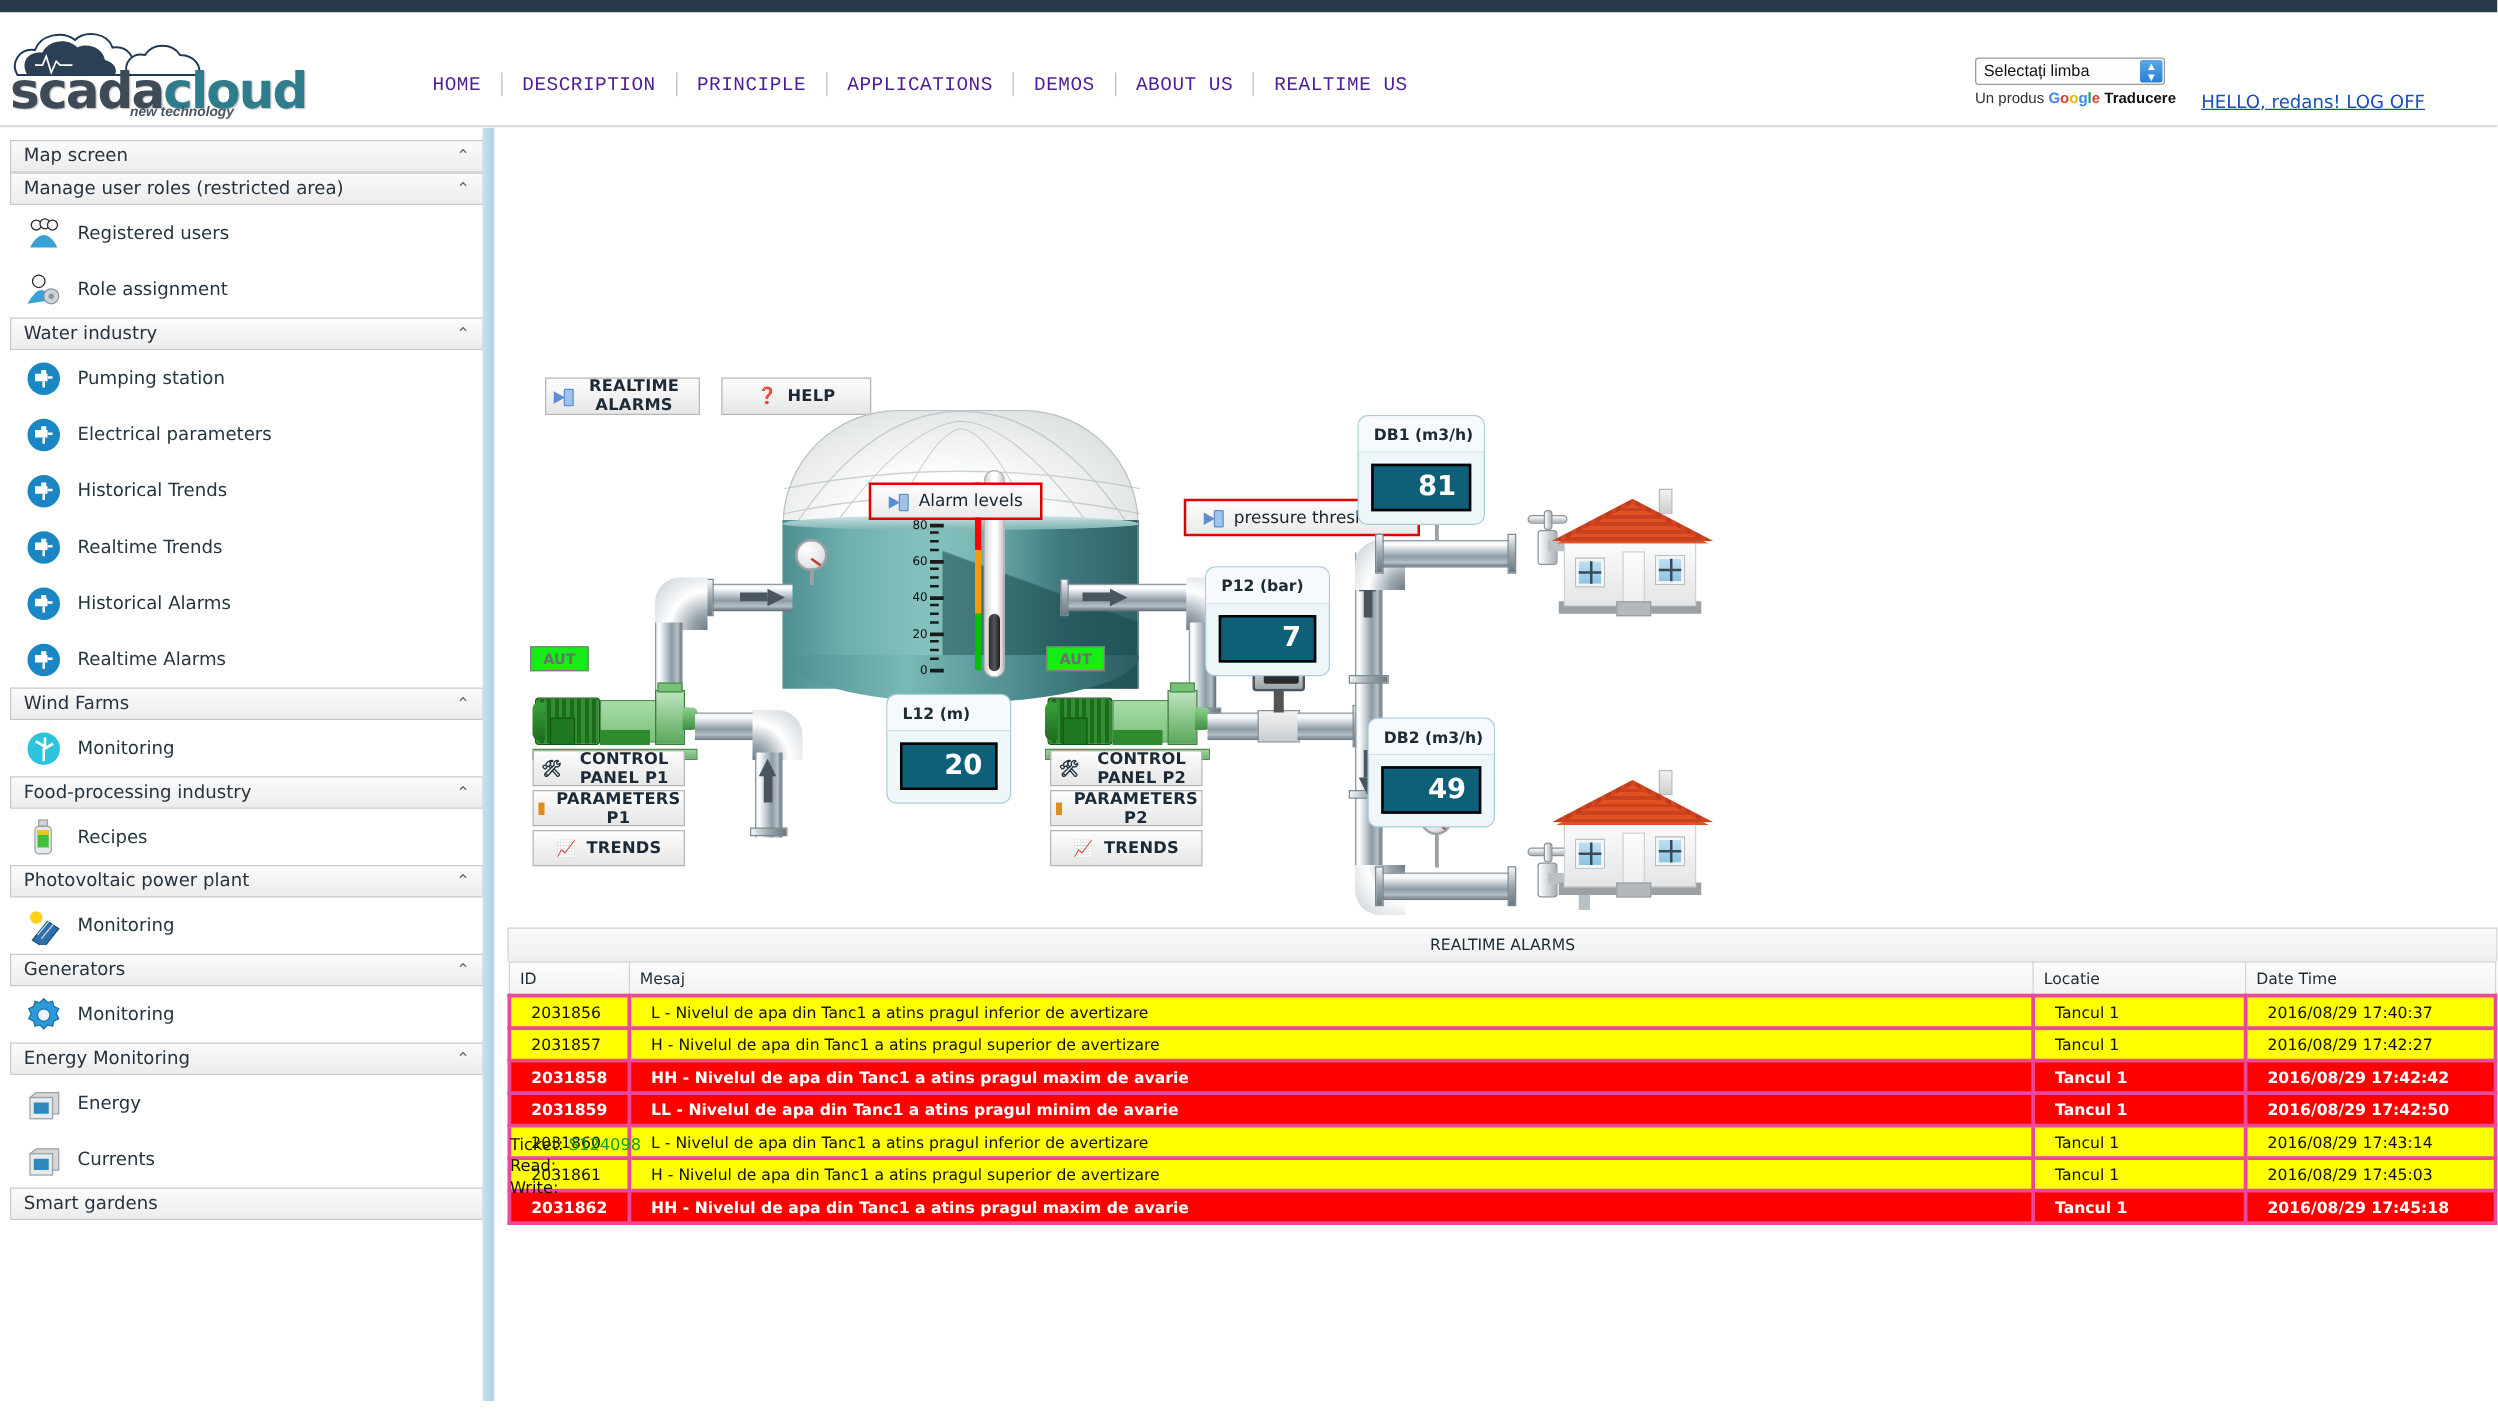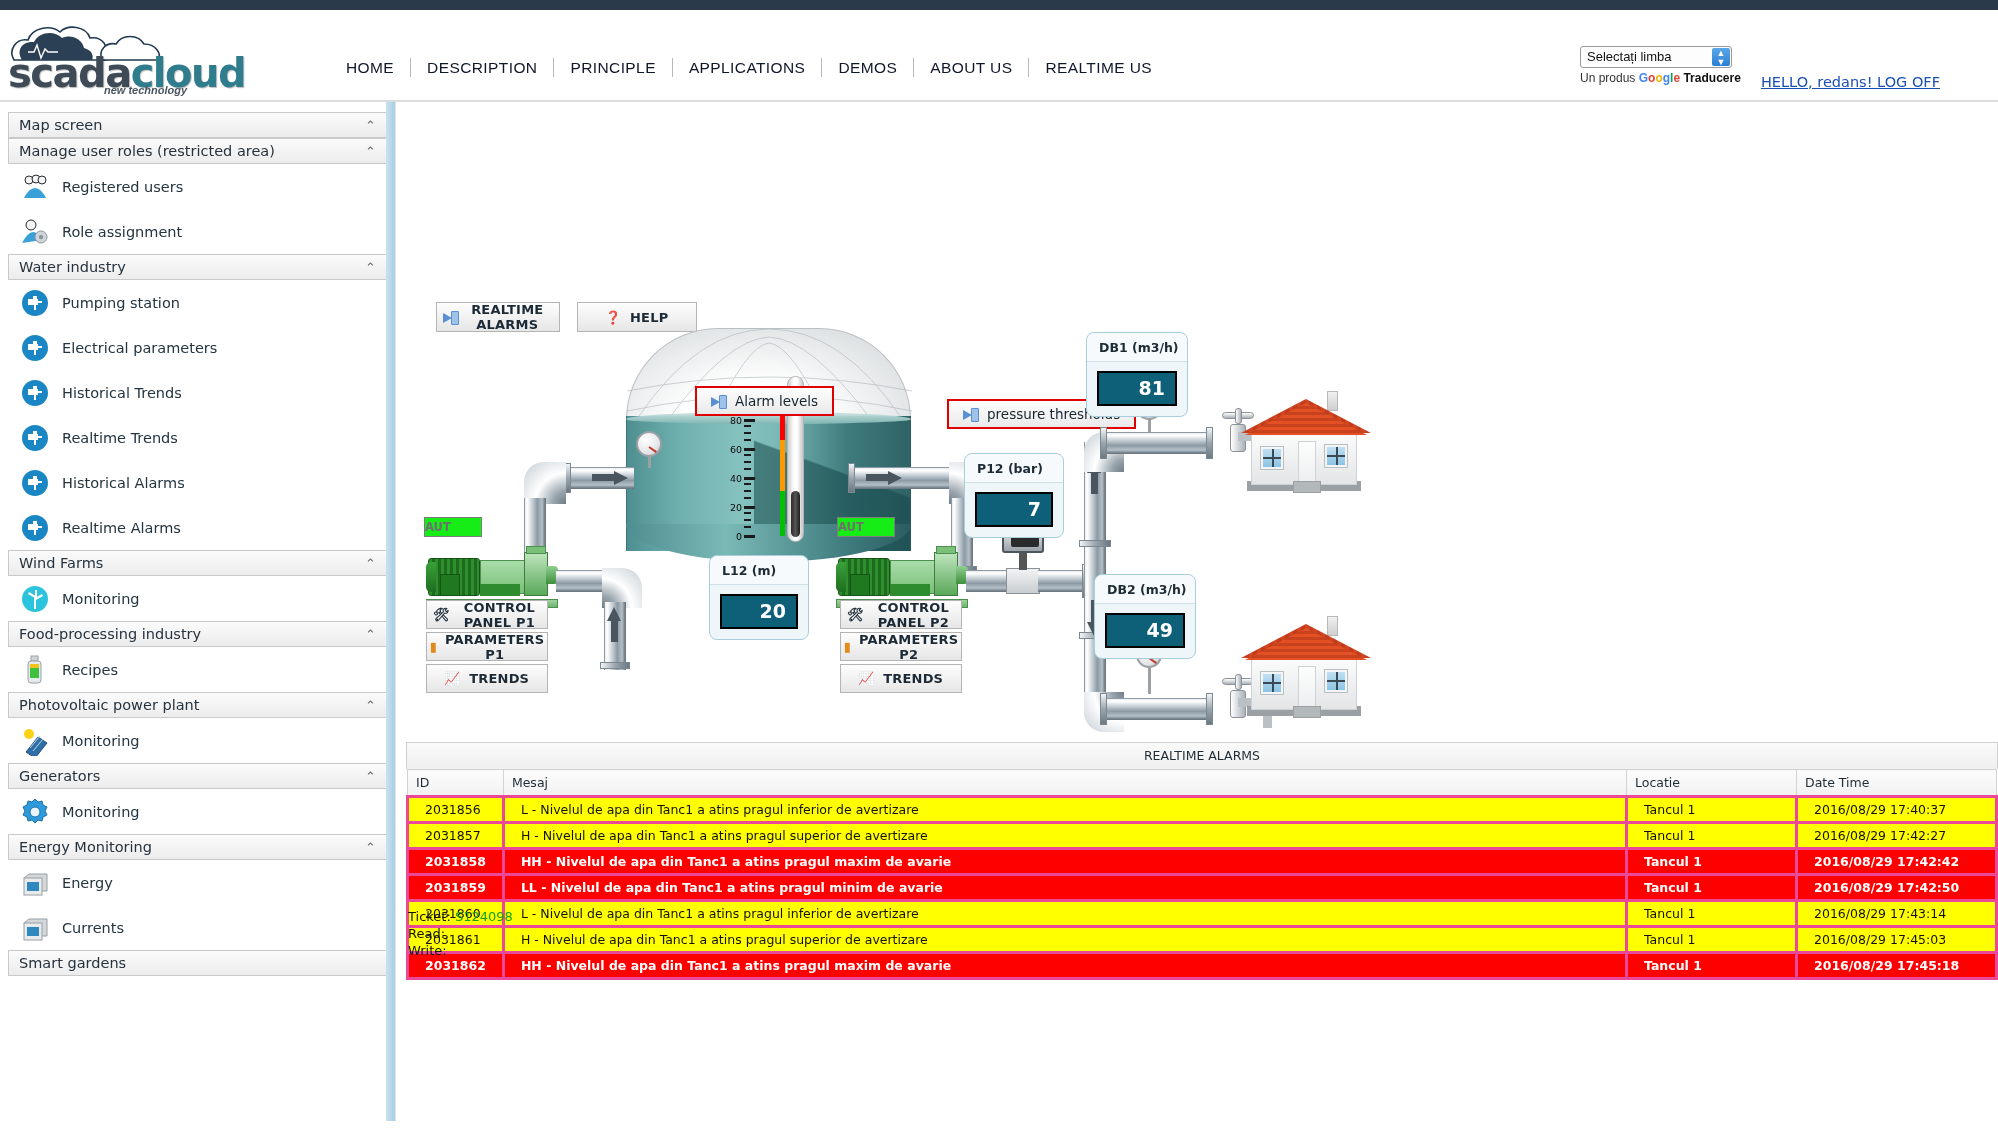--- a/index.html
+++ b/index.html
@@ -35,22 +35,22 @@
     font-size: 11px; font-weight: bold; font-style: italic;
     color: #4a5560;
   }
 
   .mainnav {
     position: absolute; left: 330px; top: 48px;
     display: flex; align-items: center;
     font-size: 15.5px; letter-spacing: .4px;
   }
   .mainnav a {
-    color: #0f172a; text-decoration: none; padding: 0 16px;
-    font-family: Liberation Sans, sans-serif;
+    color: #4c1d95; text-decoration: none; padding: 0 16px;
+    font-family: Liberation Mono, monospace;
   }
   .mainnav .sep { width: 1px; height: 19px; background: #b9b9b9; }
 
   .tagline {
     position: absolute; left: 2px; top: 104px;
     font-size: 15px; color: #1b1b1b;
     font-family: "DejaVu Sans", sans-serif;
   }
 
   .gtrans { position: absolute; right: 218px; top: 36px; width: 200px; }
@@ -203,43 +203,43 @@
     border-bottom: 1px solid #cfe0e8;
     background: #f6fafc;
     border-radius: 8px 8px 0 0;
     font-family: "DejaVu Sans", sans-serif;
   }
   .vcard .vval {
     margin: 9px 10px 10px 10px;
     background: #0e5f78;
     border: 2px solid #000;
     color: #ffffff;
-    font-size: 19px; font-weight: bold;
+    font-size: 22px; font-weight: bold;
     text-align: right;
     padding: 4px 10px 5px 0;
     font-family: "DejaVu Sans", sans-serif;
   }
 
   
   .flagbtn {
     position: absolute;
     display:flex; align-items:center; gap:8px;
     background: linear-gradient(#fdfdfd,#eaeaea);
     border: 2px solid #e00000;
     padding: 5px 14px;
     font-size: 13.5px; color:#17242e;
     font-family: "DejaVu Sans", sans-serif;
     cursor:pointer;
   }
 
   
   .aut {
-    position:absolute; width: 58px; height: 20px;
+    position:absolute; width: 47px; height: 20px;
     background:#16ec16; border:1px solid #7d7d7d;
-    color:#6f6f6f; font-size:11.5px; font-weight:bold; line-height:19px;
+    color:#6f6f6f; font-size:11.5px; font-weight:bold; text-align:center; line-height:19px;
     font-family:"DejaVu Sans",sans-serif;
   }
 
   
   .pipe-h {
     position:absolute; height: 22px;
     background: linear-gradient(#e9eef1 0%, #ffffff 12%, #c2ccd3 38%, #8d9aa4 62%, #b5c0c8 85%, #6f7c86 100%);
     border-top:1px solid #8e9aa3; border-bottom:1px solid #6d7982;
   }
   .pipe-v {

